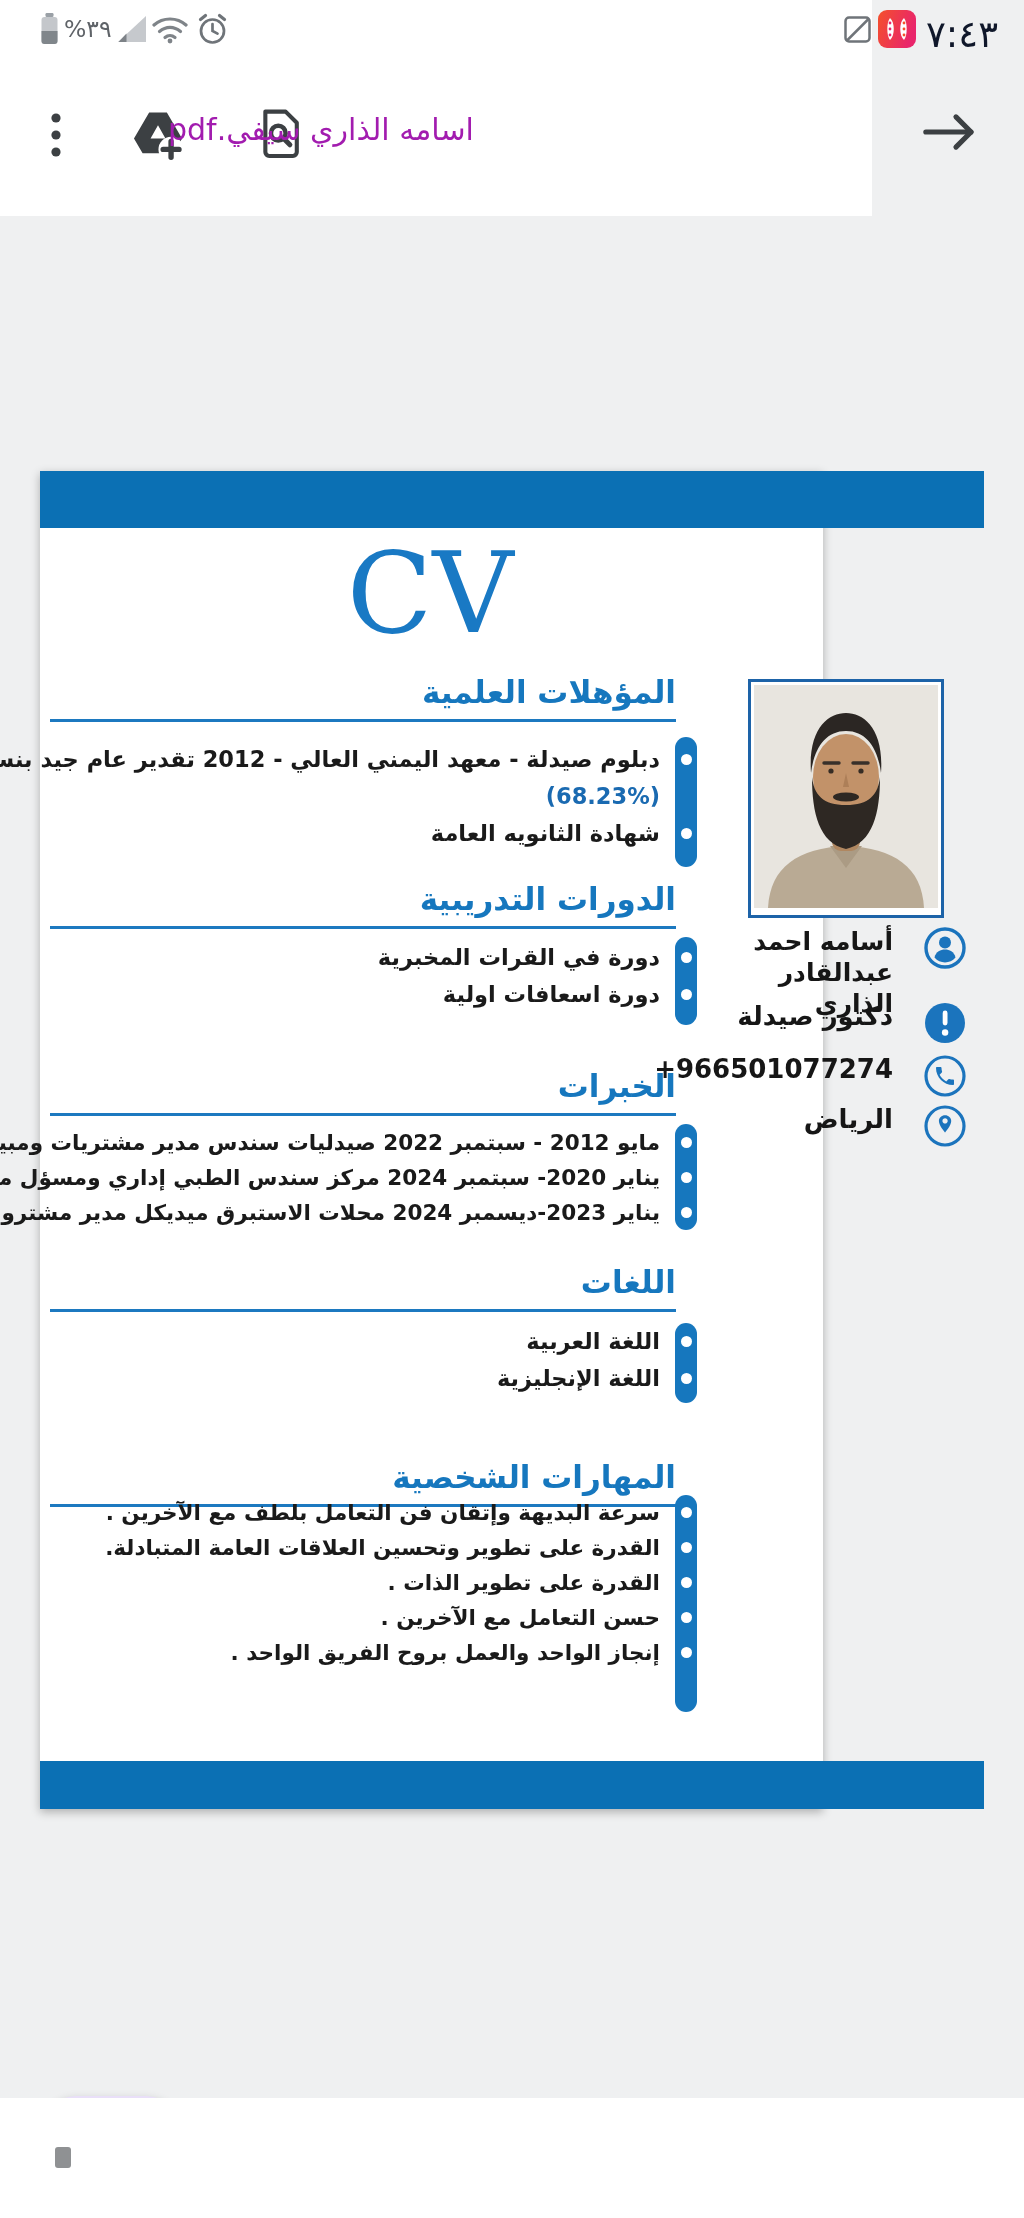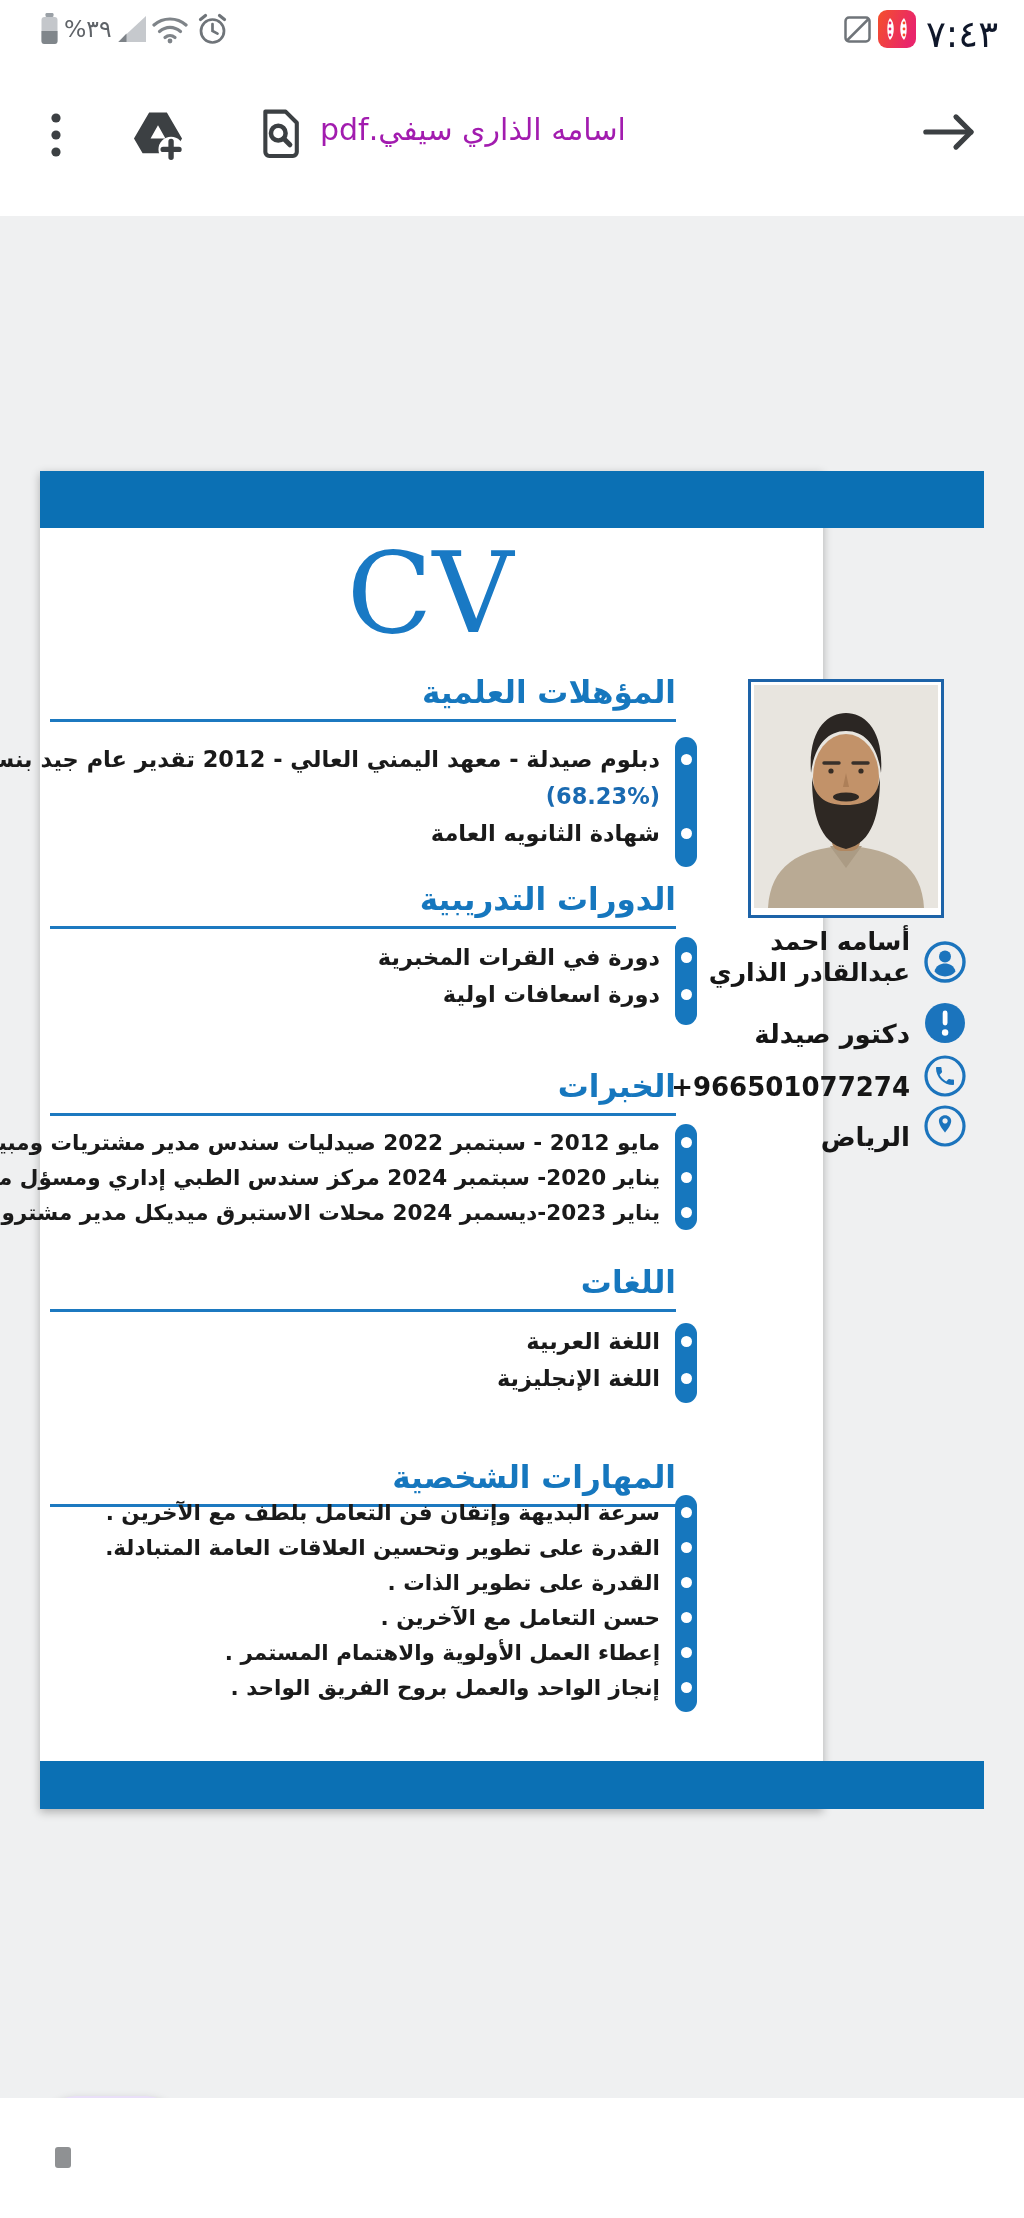--- a/index.html
+++ b/index.html
@@ -4,21 +4,21 @@
 <style>
   html,body{margin:0;padding:0;}
   body{
     width:1024px;height:2218px;position:relative;overflow:hidden;
     background:#EFF0F1;
     font-family:"DejaVu Sans",sans-serif;
     -webkit-font-smoothing:antialiased;
   }
   .abs{position:absolute;}
   
-  .app-top{position:absolute;top:0;left:0;width:1024px;height:216px;background:#ffffff;}
+  .app-top{position:absolute;top:0;left:0;width:872px;height:216px;background:#ffffff;}
   .st-text{position:absolute;color:#5f6368;font-size:23.5px;direction:ltr;}
   .time-text{position:absolute;color:#0f172a;font-size:37px;}
   .tb-title{
     position:absolute;right:144px;top:112px;width:560px;
     font-size:30px;color:#a21caf;direction:rtl;text-align:left;
     white-space:nowrap;overflow:hidden;
   }
   .icon-btn{position:absolute;background:none;border:none;padding:0;cursor:pointer;}
   
   .content{position:absolute;top:216px;left:0;width:1024px;height:1882px;background:#EFF0F1;}
@@ -59,22 +59,22 @@
     background:#1677BE;z-index:1;
   }
   .grade-line{line-height:37px;color:#1A6AB1;direction:ltr;text-align:right;}
   
   .sidebar{position:absolute;left:660px;top:195px;width:284px;height:760px;}
   .photo-frame{
     position:absolute;left:48px;top:13px;border:3px solid #1D63A8;
     background:#fff;padding:3px;
   }
   .p-row{
-    position:absolute;left:0;right:17px;display:flex;align-items:flex-end;
-    gap:13px;direction:rtl;
+    position:absolute;left:0;right:17px;display:flex;align-items:flex-start;
+    gap:30px;direction:rtl;
   }
   .p-text{font-weight:bold;color:#161616;font-size:26px;text-align:right;}
   .p-name{font-size:25px;line-height:31px;}
   .ltr{direction:ltr;unicode-bidi:isolate;}
   
   .fab{
     position:absolute;left:42px;top:1880px;width:138px;height:138px;
     border-radius:34px;background:#E9DFF8;border:none;cursor:pointer;
     display:flex;align-items:center;justify-content:center;
     box-shadow:0 3px 10px rgba(0,0,0,.18);
@@ -213,21 +213,20 @@
       <li>اللغة الإنجليزية</li>
     </ul>
 
     <div class="sec-title" style="top:963px;margin-top:24px;">المهارات الشخصية</div>
     <ul class="sec-list tight" style="top:1024px;">
       <div class="pill" style="top:0px;height:217px;"></div>
       <li>سرعة البديهة وإتقان فن التعامل بلطف مع الآخرين .</li>
       <li>القدرة على تطوير وتحسين العلاقات العامة المتبادلة.</li>
       <li>القدرة على تطوير الذات .</li>
       <li>حسن التعامل مع الآخرين .</li>
-      <li>إعطاء العمل الأولوية والاهتمام المستمر .</li>
       <li>إنجاز الواحد والعمل بروح الفريق الواحد .</li>
     </ul>
 
     <div class="sidebar">
       <div class="photo-frame">
         <svg width="184" height="223" viewBox="0 0 184 223">
           <rect width="184" height="223" fill="#e8e5df"></rect>
           <path d="M14 223 C16 182 44 163 92 161 C140 163 168 182 170 223 Z" fill="#b9aa94"></path>
           <path d="M76 161 l16 22 16-22 z" fill="#ab9b84"></path>
           <rect x="78" y="128" width="28" height="38" rx="9" fill="#b08760"></rect>

